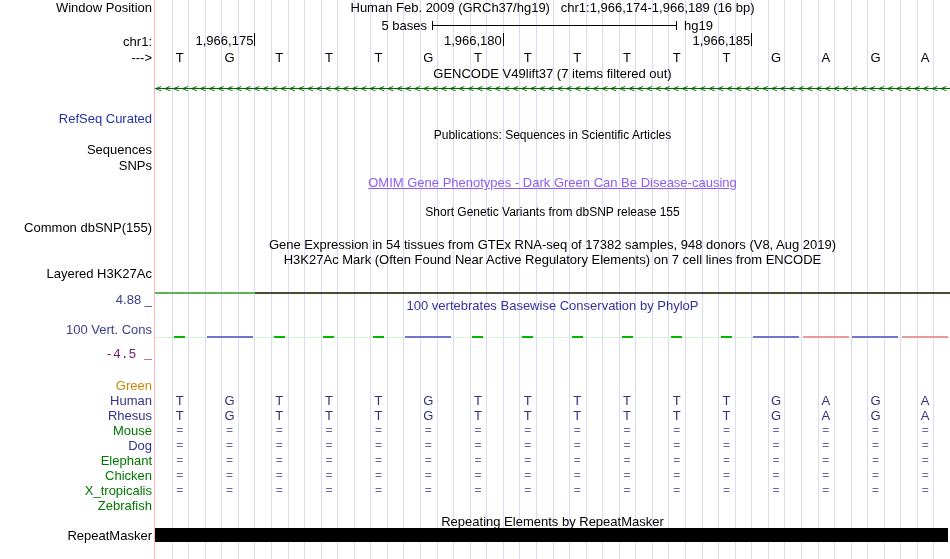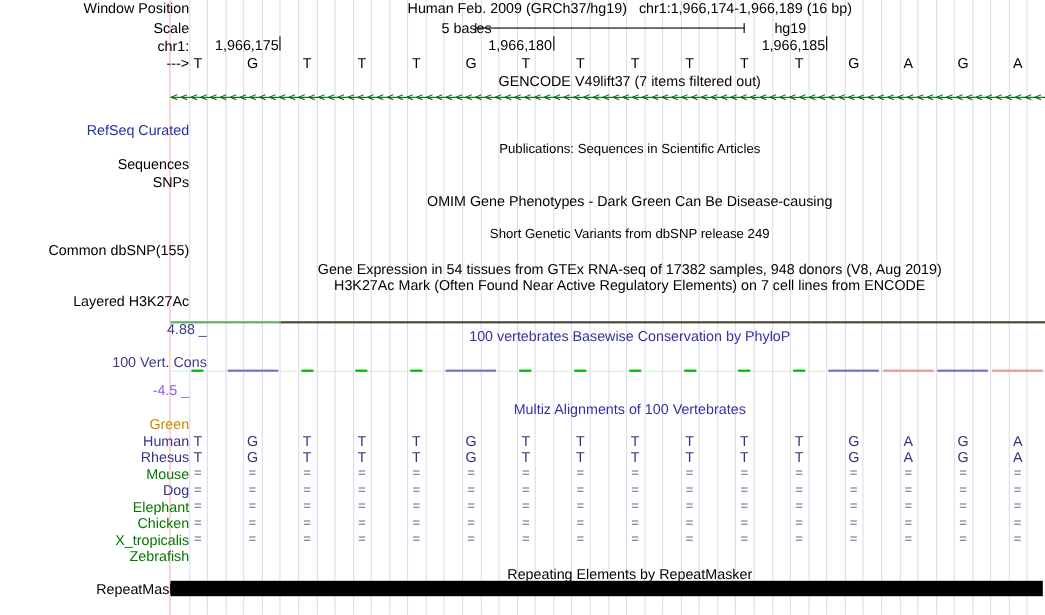--- a/index.html
+++ b/index.html
@@ -2,32 +2,32 @@
 <html><head>
 <meta charset="utf-8">
 <style>
   html,body { margin:0; padding:0; background:#fff; }
   #screen {
     position:relative; width:950px; height:559px; background:#ffffff;
     font-family:"Liberation Sans", sans-serif; overflow:hidden;
     font-size:13px; color:#000;
   }
   .abs { position:absolute; white-space:nowrap; }
-  .row { position:absolute; height:15px; line-height:15px; white-space:nowrap;padding-left:20px; }
+  .row { position:absolute; height:15px; line-height:15px; white-space:nowrap; }
   .lbl { left:0; width:152px; text-align:right; }
   .ctr { left:155px; width:795px; text-align:center; }
   .sm  { font-size:12px; }
   .gridline { position:absolute; top:0; width:1px; height:559px; background:#dcdcf0; }
   .edge-line { position:absolute; top:0; left:154px; width:1px; height:559px; background:#ffb4b4; }
-  .c-green { color:#000000; }
+  .c-green { color:#8b5cf6;text-decoration:underline; }
   .c-blue  { color:#2233aa; }
   .c-title-blue { color:#3333a0; }
   .c-dkgreen { color:#006600; }
-  .c-consblue { color:#3c3c8c;margin-left:16px; }
-  .c-consred  { color:#8b5cf6; }
+  .c-consblue { color:#3c3c8c; }
+  .c-consred  { color:#701a75;font-family:Liberation Mono, monospace; }
   .tick { position:absolute; width:1px; height:13px; background:#000; top:33px; }
   .num  { position:absolute; top:34px; width:100px; text-align:right; height:13px; line-height:13px; }
   .base-letter { position:absolute; text-align:center; }
   .scale-line { position:absolute; top:25px; height:1px; background:#000; }
   .scale-tick { position:absolute; top:21px; width:1px; height:9px; background:#000; }
   .chev {
     position:absolute; left:155px; width:795px; top:81px; height:15px; line-height:15px;
     overflow:hidden; color:#006600; font-family:"DejaVu Sans Mono", monospace;
     font-size:11px; letter-spacing:2.3px;
   }
@@ -93,21 +93,20 @@
       <div class="gridline" style="left: 916.875px;"></div>
       <div class="gridline" style="left: 933.438px;"></div>
     </div>
   <div class="edge-line"></div>
 
   <div class="row lbl" style="top:0">Window Position</div>
   <div class="row ctr" style="top:0">
     <span>Human Feb. 2009 (GRCh37/hg19)</span>&nbsp;&nbsp;&nbsp;<span>chr1:1,966,174-1,966,189 (16 bp)</span>
   </div>
 
-  <div class="row lbl" style="top:18px">Scale</div>
   <div class="row abs" style="top:18px; left:327px; width:100px; text-align:right">5 bases</div>
   <div class="scale-line" style="left:432px; width:245px"></div>
   <div class="scale-tick" style="left:432px"></div>
   <div class="scale-tick" style="left:676px"></div>
   <div class="row abs" style="top:18px; left:684px">hg19</div>
 
   <div class="row lbl" style="top:34px">chr1:</div>
   <div id="ruler-layer">
       <div class="num abs" style="left: 153.375px;">1,966,175</div>
       <div class="tick abs" style="left: 254.375px;"></div>
@@ -142,21 +141,21 @@
   <div class="chev" id="chev-text">&lt;&lt;&lt;&lt;&lt;&lt;&lt;&lt;&lt;&lt;&lt;&lt;&lt;&lt;&lt;&lt;&lt;&lt;&lt;&lt;&lt;&lt;&lt;&lt;&lt;&lt;&lt;&lt;&lt;&lt;&lt;&lt;&lt;&lt;&lt;&lt;&lt;&lt;&lt;&lt;&lt;&lt;&lt;&lt;&lt;&lt;&lt;&lt;&lt;&lt;&lt;&lt;&lt;&lt;&lt;&lt;&lt;&lt;&lt;&lt;&lt;&lt;&lt;&lt;&lt;&lt;&lt;&lt;&lt;&lt;&lt;&lt;&lt;&lt;&lt;&lt;&lt;&lt;&lt;&lt;&lt;&lt;&lt;&lt;&lt;&lt;&lt;&lt;&lt;&lt;&lt;&lt;</div>
 
   <div class="row lbl c-blue" style="top:111px">RefSeq Curated</div>
 
   <div class="row ctr sm" style="top:128px">Publications: Sequences in Scientific Articles</div>
   <div class="row lbl" style="top:142px">Sequences</div>
   <div class="row lbl" style="top:158px">SNPs</div>
 
   <div class="row ctr c-green" style="top:175px">OMIM Gene Phenotypes - Dark Green Can Be Disease-causing</div>
 
-  <div class="row ctr sm" style="top:205px">Short Genetic Variants from dbSNP release 249</div>
+  <div class="row ctr sm" style="top:205px">Short Genetic Variants from dbSNP release 155</div>
   <div class="row lbl" style="top:220px">Common dbSNP(155)</div>
 
   <div class="row ctr" style="top:237px">Gene Expression in 54 tissues from GTEx RNA-seq of 17382 samples, 948 donors (V8, Aug 2019)</div>
   <div class="row ctr" style="top:252px">H3K27Ac Mark (Often Found Near Active Regulatory Elements) on 7 cell lines from ENCODE</div>
   <div class="row lbl" style="top:266px">Layered H3K27Ac</div>
   <div class="h3k-green"></div>
   <div class="h3k-dark"></div>
 
   <div class="row lbl c-consblue" style="top:292px">4.88 _</div>
   <div class="row ctr c-title-blue" style="top:298px">100 vertebrates Basewise Conservation by PhyloP</div>
@@ -175,21 +174,20 @@
       <div class="cons-dash" style="left: 621.531px; width: 11px; background: rgb(0, 184, 0);"></div>
       <div class="cons-dash" style="left: 671.219px; width: 11px; background: rgb(0, 184, 0);"></div>
       <div class="cons-dash" style="left: 720.906px; width: 11px; background: rgb(0, 184, 0);"></div>
       <div class="cons-dash" style="left: 753.094px; width: 46px; background: rgb(116, 116, 204);"></div>
       <div class="cons-dash" style="left: 802.781px; width: 46px; background: rgb(232, 152, 152);"></div>
       <div class="cons-dash" style="left: 852.469px; width: 46px; background: rgb(116, 116, 204);"></div>
       <div class="cons-dash" style="left: 902.156px; width: 46px; background: rgb(232, 152, 152);"></div>
     </div>
   <div class="row lbl c-consred" style="top:347px">-4.5 _</div>
 
-  <div class="row ctr c-title-blue" style="top:364px">Multiz Alignments of 100 Vertebrates</div>
   <div id="multiz-layer">
       <div class="row lbl" style="top: 378px; color: rgb(204, 136, 0);">Green</div>
       <div class="row lbl" style="top: 393px; color: rgb(51, 51, 136);">Human</div>
       <div class="base-letter" style="left: 155px; width: 49.6875px; top: 393px; height: 15px; line-height: 15px; color: rgb(50, 50, 125);">T</div>
       <div class="base-letter" style="left: 204.688px; width: 49.6875px; top: 393px; height: 15px; line-height: 15px; color: rgb(50, 50, 125);">G</div>
       <div class="base-letter" style="left: 254.375px; width: 49.6875px; top: 393px; height: 15px; line-height: 15px; color: rgb(50, 50, 125);">T</div>
       <div class="base-letter" style="left: 304.062px; width: 49.6875px; top: 393px; height: 15px; line-height: 15px; color: rgb(50, 50, 125);">T</div>
       <div class="base-letter" style="left: 353.75px; width: 49.6875px; top: 393px; height: 15px; line-height: 15px; color: rgb(50, 50, 125);">T</div>
       <div class="base-letter" style="left: 403.438px; width: 49.6875px; top: 393px; height: 15px; line-height: 15px; color: rgb(50, 50, 125);">G</div>
       <div class="base-letter" style="left: 453.125px; width: 49.6875px; top: 393px; height: 15px; line-height: 15px; color: rgb(50, 50, 125);">T</div>

